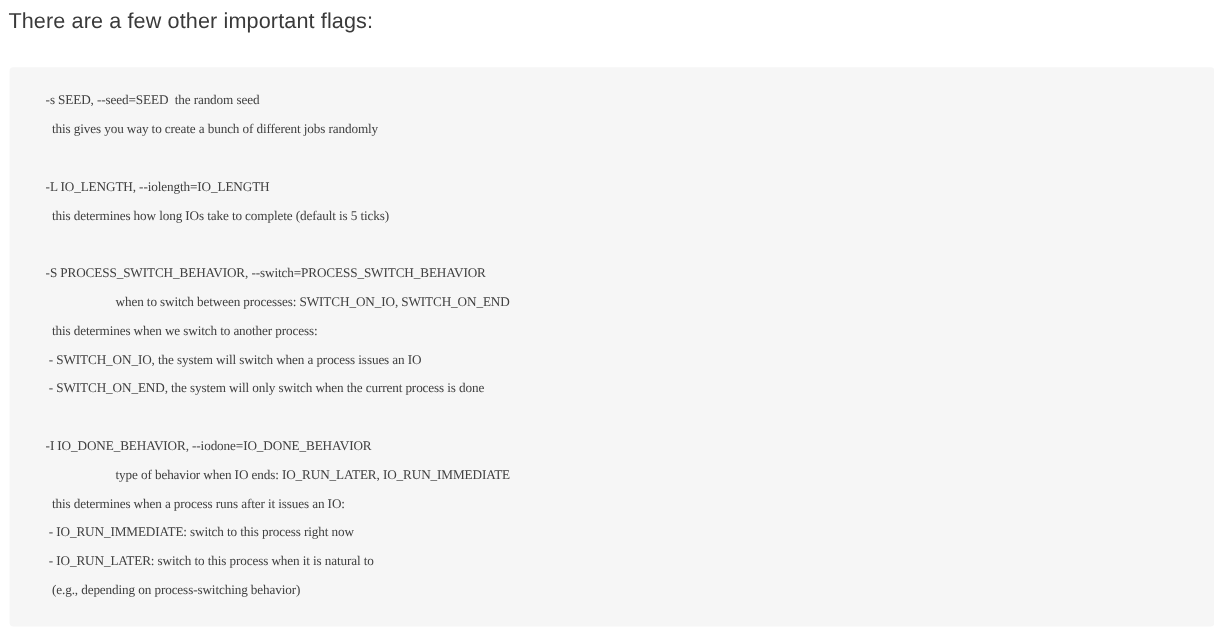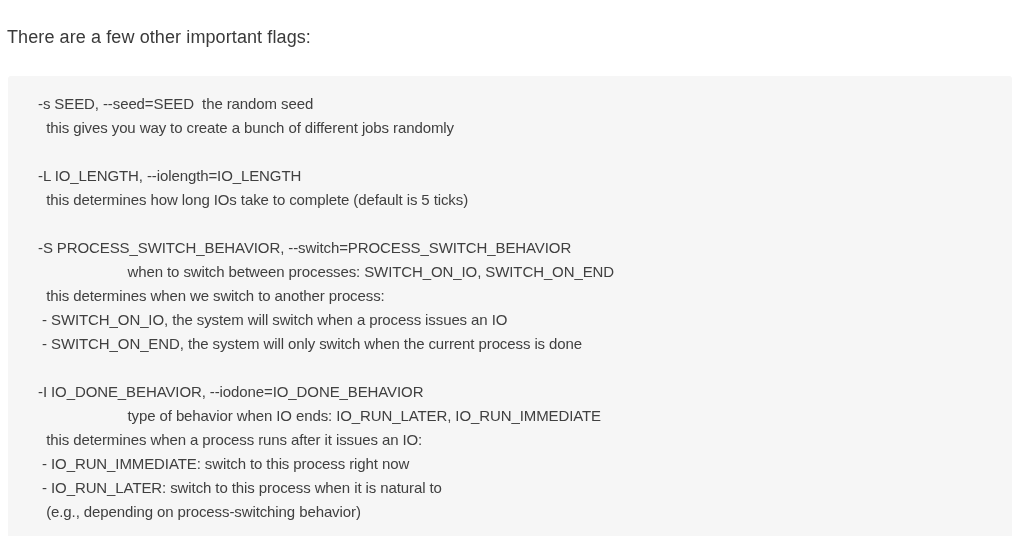--- a/index.html
+++ b/index.html
@@ -12,33 +12,33 @@
     overflow: hidden;
     font-family: "Liberation Sans", sans-serif;
   }
   .page {
     width: 1012px;
     height: 536px;
     position: relative;
   }
   .intro {
     margin: 0 0 0 7px;
-    padding-top: 26px;
+    padding-top: 6px;
     font-size: 18px;
     line-height: 22px;
     color: var(--heading-color, #3a3a3a);
     letter-spacing: 0.1px;
   }
   .code {
     margin: 28px 0 0 8px;
     background: var(--code-bg, #f6f6f6);
     border-radius: 3px;
     padding: 16px 0 18px 30px;
-    font-family: Liberation Sans, sans-serif;
-    font-size: 15px;
+    font-family: Liberation Serif, serif;
+    font-size: 11px;
     line-height: 24px;
     color: var(--code-color, #404040);
     white-space: pre;
     overflow: hidden;
     letter-spacing: -0.1px;
   }
 </style>
 </head>
 <body>
 

